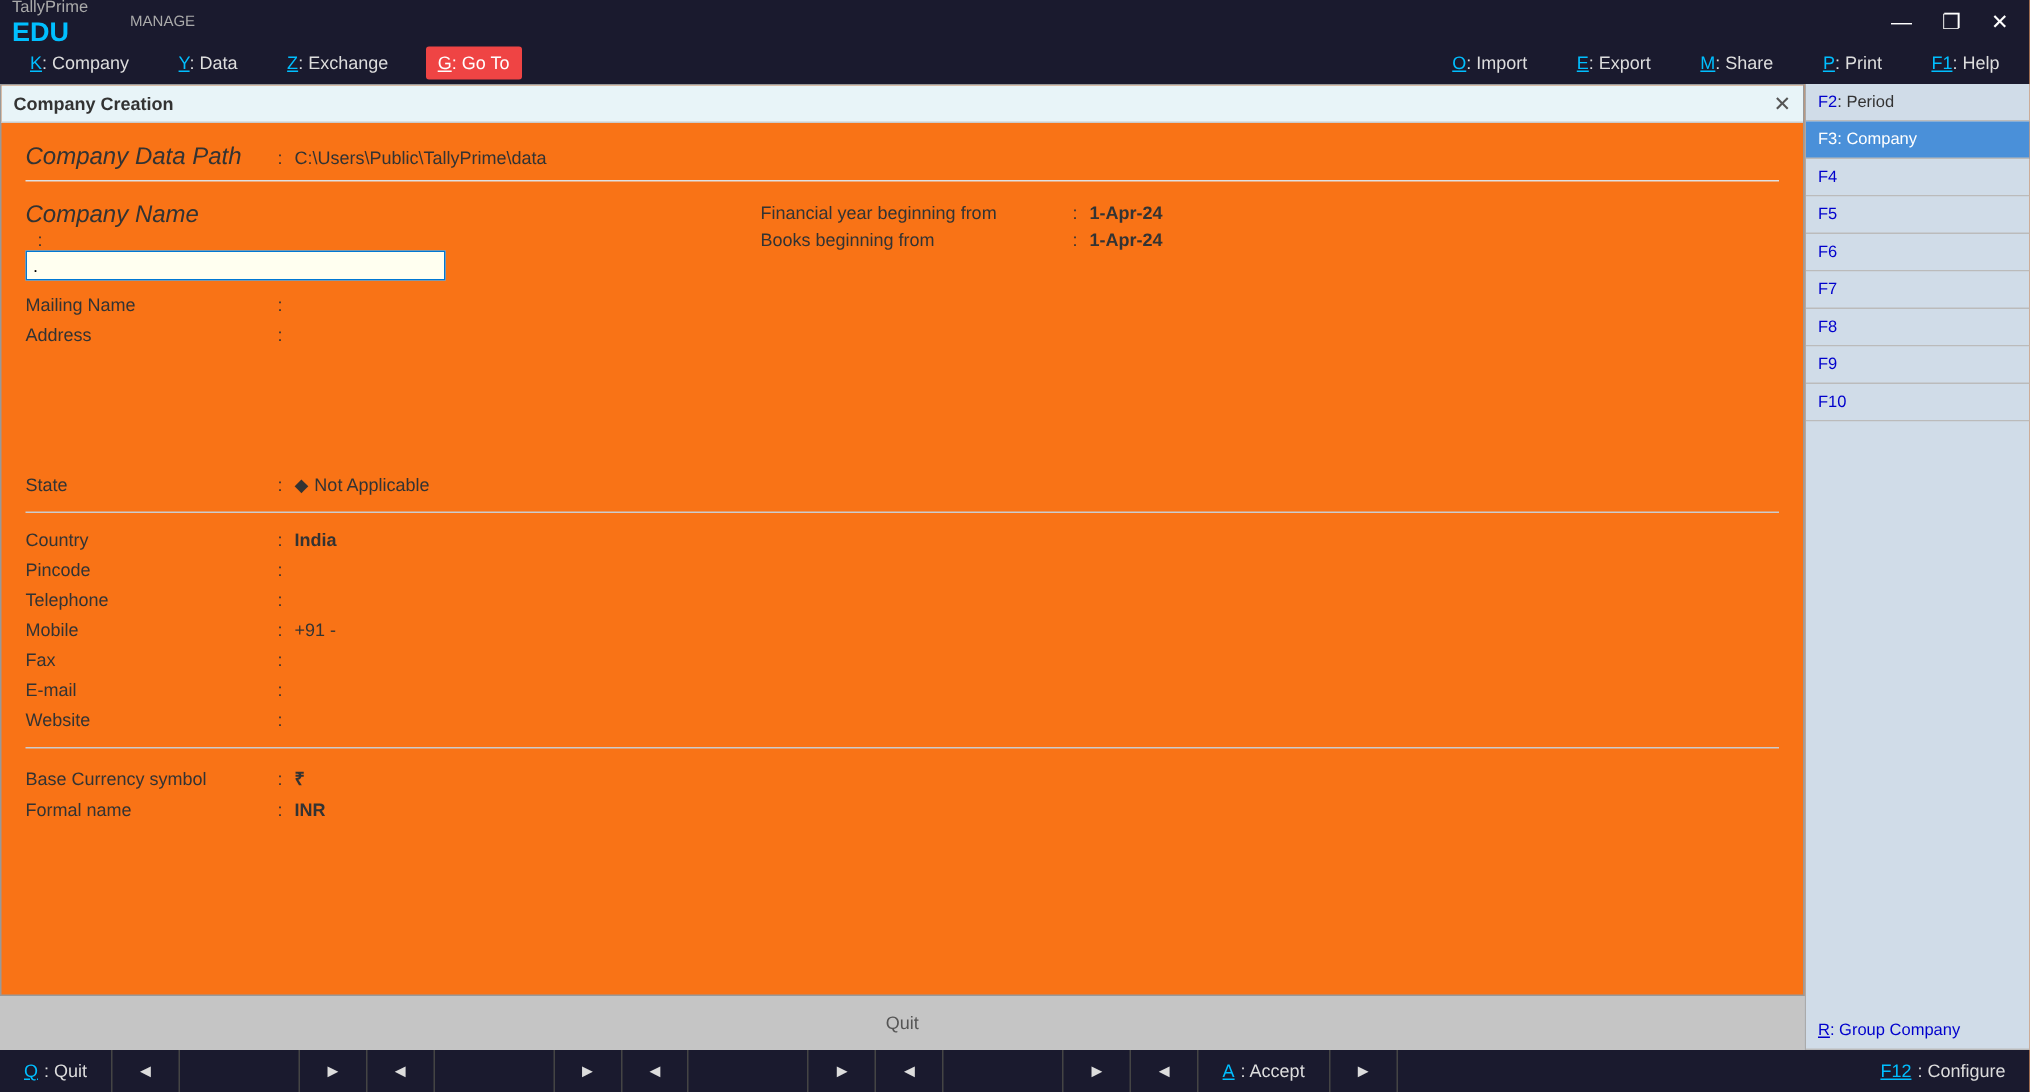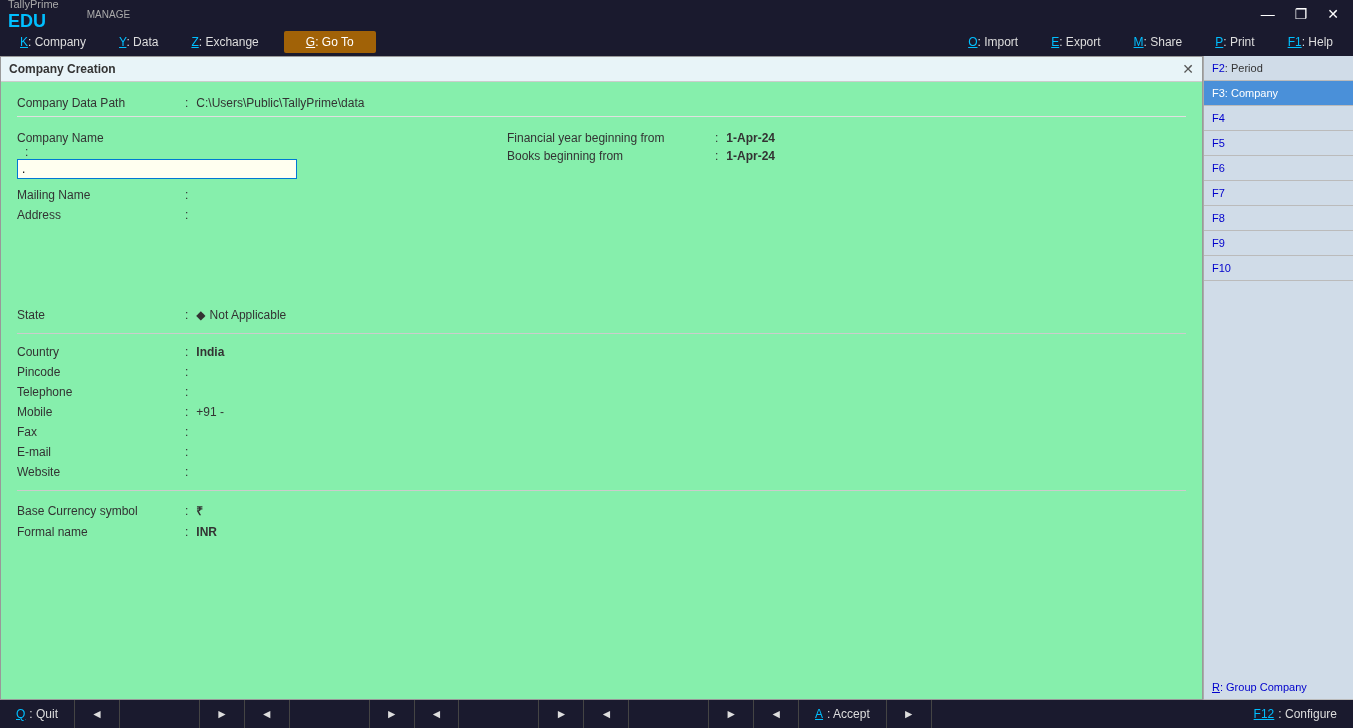--- a/index.html
+++ b/index.html
@@ -32,34 +32,34 @@
       gap: 9px;
     }
     .menu-item {
       color: #ddd;
       padding: 4px 12px;
       cursor: pointer;
       font-size: 12px;
       border-radius: 2px;
     }
     .menu-goto {
-      background: #a16207;
+      background: #ef4444;
       color: #fff;
       border: none;
-      padding: 4px 22px;
+      padding: 4px 8px;
       cursor: pointer;
       font-size: 12px;
       border-radius: 2px;
       margin: 0 4px;
     }
     .menu-spacer { flex: 1; }
 
     
     .form-window {
-      background: #86efac;
+      background: #f97316;
       margin: 0;
       border: 1px solid #999;
       flex: 1;
       display: flex;
       flex-direction: column;
     }
     .form-title-bar {
       background: #e8f4f8;
       padding: 4px 8px;
       border-bottom: 1px solid #ccc;
@@ -85,21 +85,21 @@
     }
 
     
     .data-path-row {
       display: flex;
       align-items: center;
       padding: 6px 0;
       border-bottom: 1px solid #e0e0e0;
       margin-bottom: 8px;
     }
-    .field-label { color: #333; min-width: 160px; font-size: 12px; }
+    .field-label { color: #333; min-width: 160px; font-size: 16px; font-style: italic; }
     .field-sep { color: #333; padding: 0 8px; }
     .field-value { color: #333; font-size: 12px; }
     .company-name-input {
       background: #fffff0;
       border: 1px solid #0078d4;
       padding: 2px 4px;
       font-size: 12px;
       width: 280px;
       outline: none;
     }
@@ -350,20 +350,23 @@
 
           <div class="form-row">
             <span class="form-row-label">Formal name</span>
             <span class="form-row-sep">:</span>
             <span class="form-row-value bold">INR</span>
           </div>
 
         </div>
       </div>
 
+      <div style="height:36px; background:#c5c5c5; display:flex; align-items:center; justify-content:center;">
+        <span style="color:#555; font-size:12px; cursor:pointer;">Quit</span>
+      </div>
 
     </div>
   </div>
 
   <div class="right-panel">
     <div class="right-btn">
       <span style="color:#0000cc;">F2</span>: Period
     </div>
     <div class="right-btn highlighted">
       <span>F3</span>: Company

